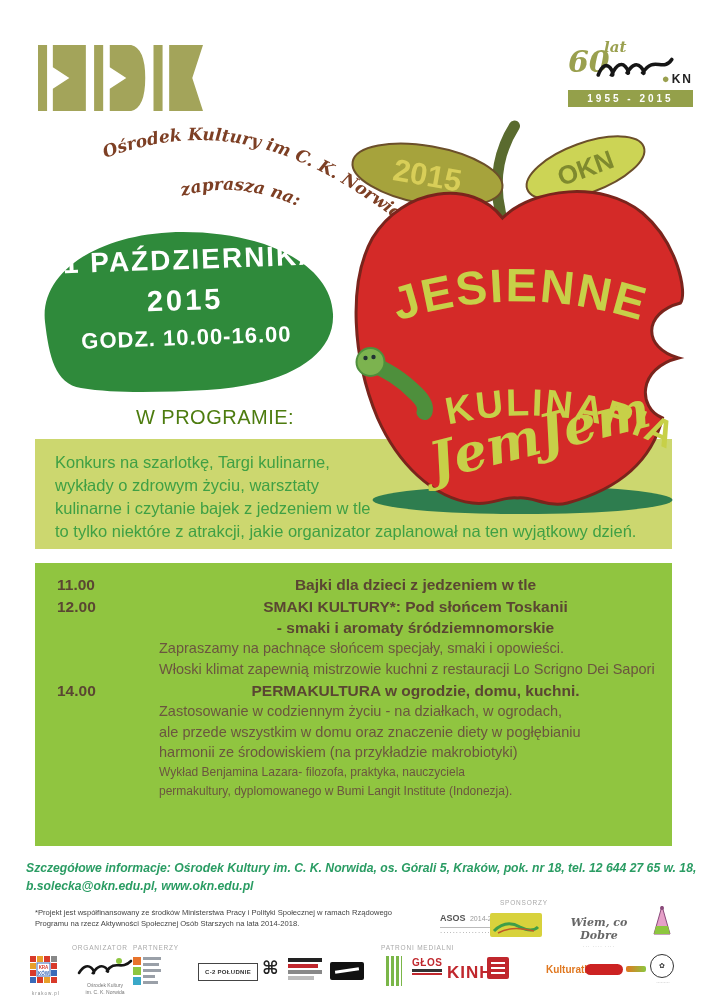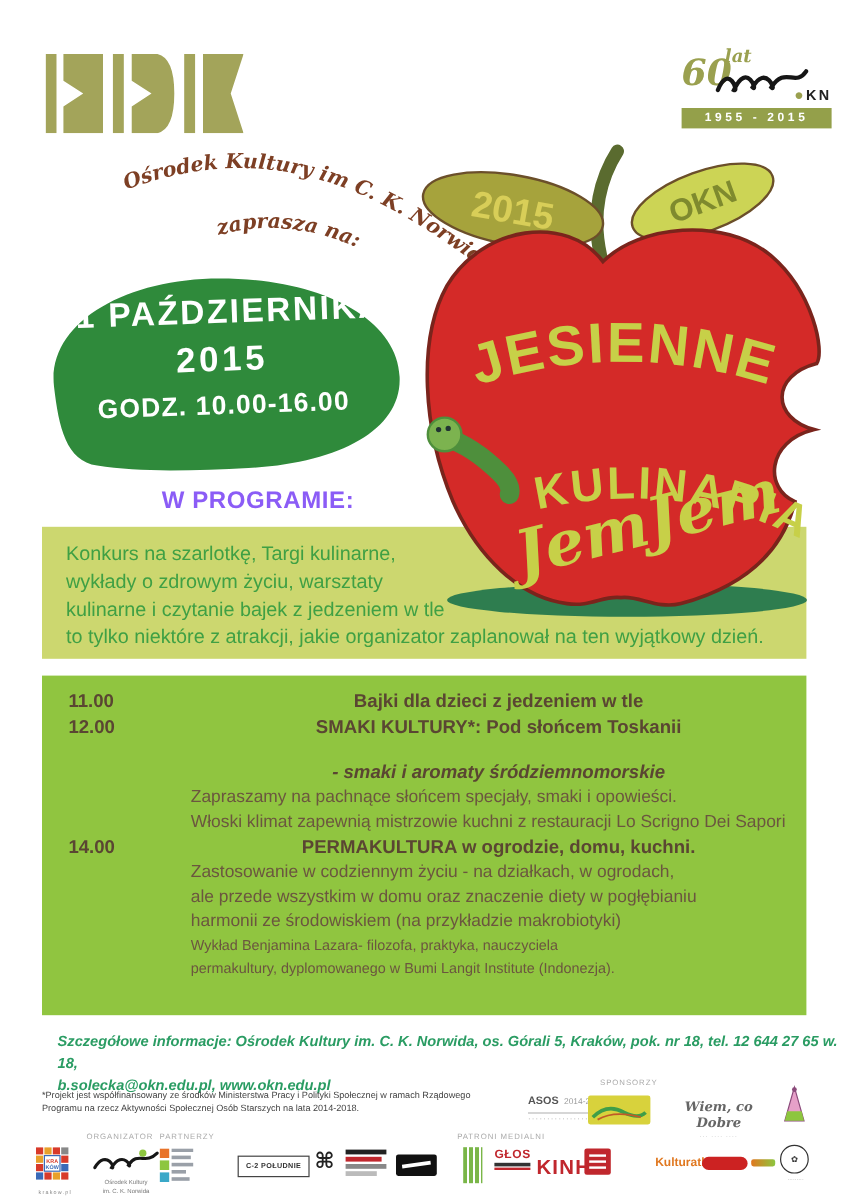--- a/index.html
+++ b/index.html
@@ -22,39 +22,39 @@
 
   
   .bubble{left:25px;top:222px;width:320px;height:180px;}
   .bubble-text{position:absolute;left:25px;top:244px;width:320px;text-align:center;color:#fff;
                transform:rotate(-2deg);font-family:"Liberation Sans",sans-serif;}
   .bubble-l1{font-size:28px;font-weight:700;letter-spacing:2px;}
   .bubble-l2{font-size:29px;font-weight:700;letter-spacing:3px;margin-top:8px;}
   .bubble-l3{font-size:22px;font-weight:700;letter-spacing:1px;margin-top:8px;}
 
   
-  .heading{left:35px;top:406px;width:360px;text-align:center;color:#8b5cf6;
-           font-size:20px;font-weight:700;letter-spacing:.5px;}
+  .heading{left:35px;top:406px;width:360px;text-align:center;color:#4d7c0f;
+           font-size:20px;font-weight:400;letter-spacing:.5px;}
   .intro-box{left:35px;top:439px;width:637px;height:110px;background:#ccd76f;box-sizing:border-box;
              padding:12px 0 0 20px;}
   .intro-line{color:#3fa044;font-size:16.5px;font-weight:400;line-height:23px;}
 
   
   .sched{left:35px;top:563px;width:637px;height:283px;background:#90c540;box-sizing:border-box;
          padding-top:11px;color:#5a4632;}
   .srow{display:flex;margin-bottom:1px;}
   .stime{width:66px;margin-left:22px;font-size:15.5px;font-weight:700;line-height:21px;flex:none;}
   .sbody{margin-left:36px;width:540px;}
   .sline-b{font-size:15.5px;font-weight:700;line-height:21px;text-align:center;}
-  .sline-b.gap{margin-top:16px;font-style:italic;}
+  .sline-b.gap{margin-top:0;}
   .sline-r{font-size:14.5px;font-weight:400;color:#6b563f;line-height:20.5px;}
   .sline-s{font-size:12px;font-weight:400;color:#6b563f;line-height:19px;}
 
   
-  .contact{left:48px;top:859px;color:#2a9c63;font:italic 700 12.2px "Liberation Sans",sans-serif;line-height:18px;}
+  .contact{left:26px;top:859px;color:#2a9c63;font:italic 700 12.2px "Liberation Sans",sans-serif;line-height:18px;}
   .disclaimer{left:35px;top:907px;width:392px;color:#444;font-size:7.6px;line-height:11px;}
   .asos{left:440px;top:907px;color:#555;}
   .asos-b{font-size:9px;font-weight:700;}
   .asos-s{font-size:6.5px;color:#999;border-top:1px solid #bbb;margin-top:2px;padding-top:1px;letter-spacing:1px;}
 
   .lbl{color:#a9a9a9;font-size:6.5px;letter-spacing:.8px;}
 
   
   .sp-label{left:478px;top:899px;width:92px;text-align:center;}
   .sp1{left:490px;top:913px;width:52px;height:24px;background:#d8d23c;border-radius:2px;}

